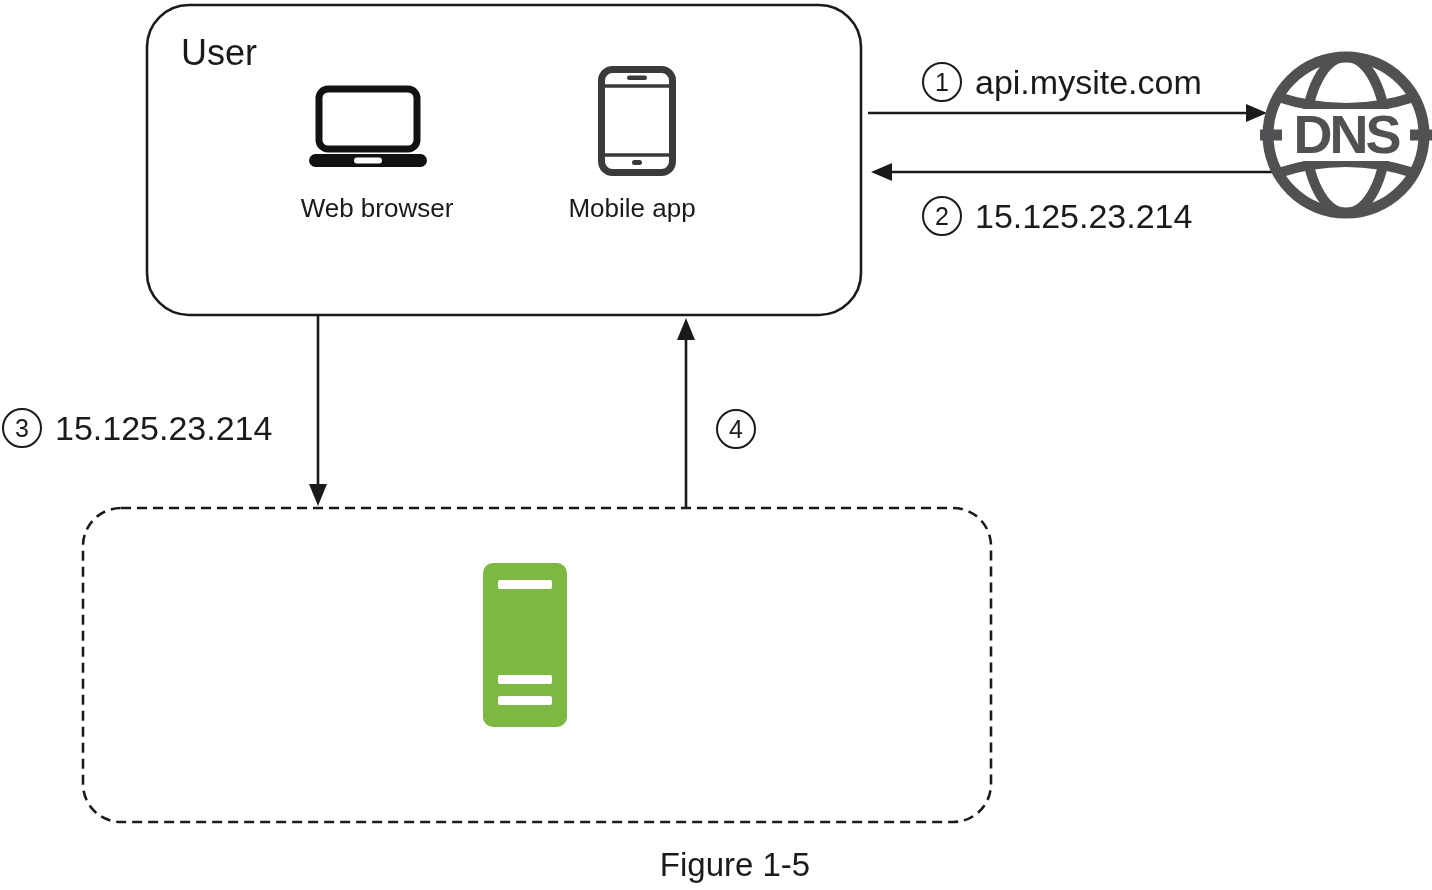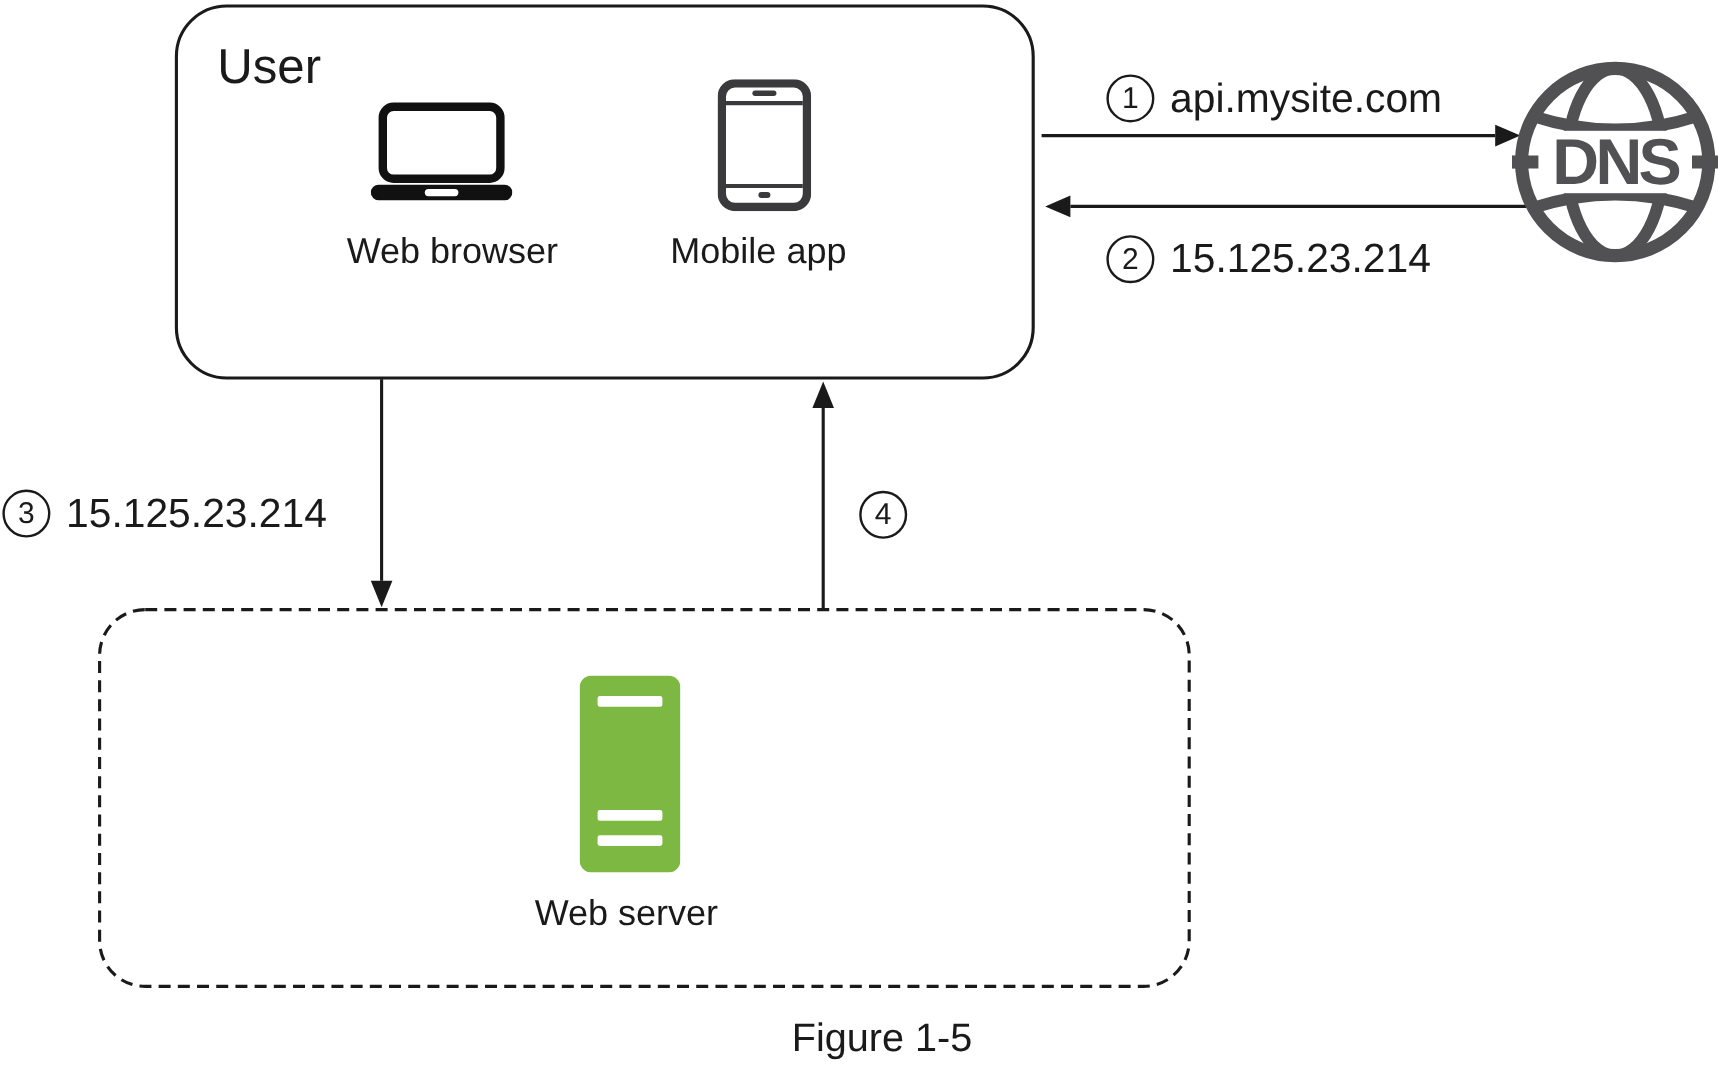--- a/index.html
+++ b/index.html
@@ -2,22 +2,22 @@
 <html><head>
 <meta charset="utf-8">
 <style>
   html,body{margin:0;padding:0;background:#ffffff;}
   #canvas{
     position:relative;width:1432px;height:890px;background:#ffffff;
     font-family:"Liberation Sans",sans-serif;color:#1a1a1a;overflow:hidden;
   }
   .abs{position:absolute;}
   #overlay{position:absolute;left:0;top:0;width:1432px;height:890px;}
-  .box-title{font-size:41px;}
-  .dev-label{font-size:30px;white-space:nowrap;transform:translateX(-50%);}
+  .box-title{font-size:36px;}
+  .dev-label{font-size:26px;white-space:nowrap;transform:translateX(-50%);}
   .step{
     position:absolute;display:flex;align-items:center;gap:13px;
     font-size:34px;white-space:nowrap;height:40px;
   }
   .badge{
     flex:0 0 auto;width:36px;height:36px;border:2.5px solid #1a1a1a;border-radius:50%;
     display:flex;align-items:center;justify-content:center;
     font-size:25px;line-height:1;
   }
   .caption{font-size:33px;transform:translateX(-50%);white-space:nowrap;}
@@ -98,17 +98,16 @@
   <div class="step" style="left:716px;top:409px;">
     <span class="badge">4</span>
   </div>
 
   <svg class="abs" style="left:483px;top:563px;" width="84" height="164" viewBox="0 0 84 164">
     <rect x="0" y="0" width="84" height="164" rx="10" fill="#7db843"></rect>
     <rect x="15" y="17" width="54" height="9" rx="2" fill="#ffffff"></rect>
     <rect x="15" y="112" width="54" height="9" rx="2" fill="#ffffff"></rect>
     <rect x="15" y="133" width="54" height="9" rx="2" fill="#ffffff"></rect>
   </svg>
-  <div class="abs dev-label" style="left:522px;top:745px;">Web server</div>
 
   <div class="abs caption" style="left:735px;top:846px;">Figure 1-5</div>
 
 </div>
 
 </body></html>

